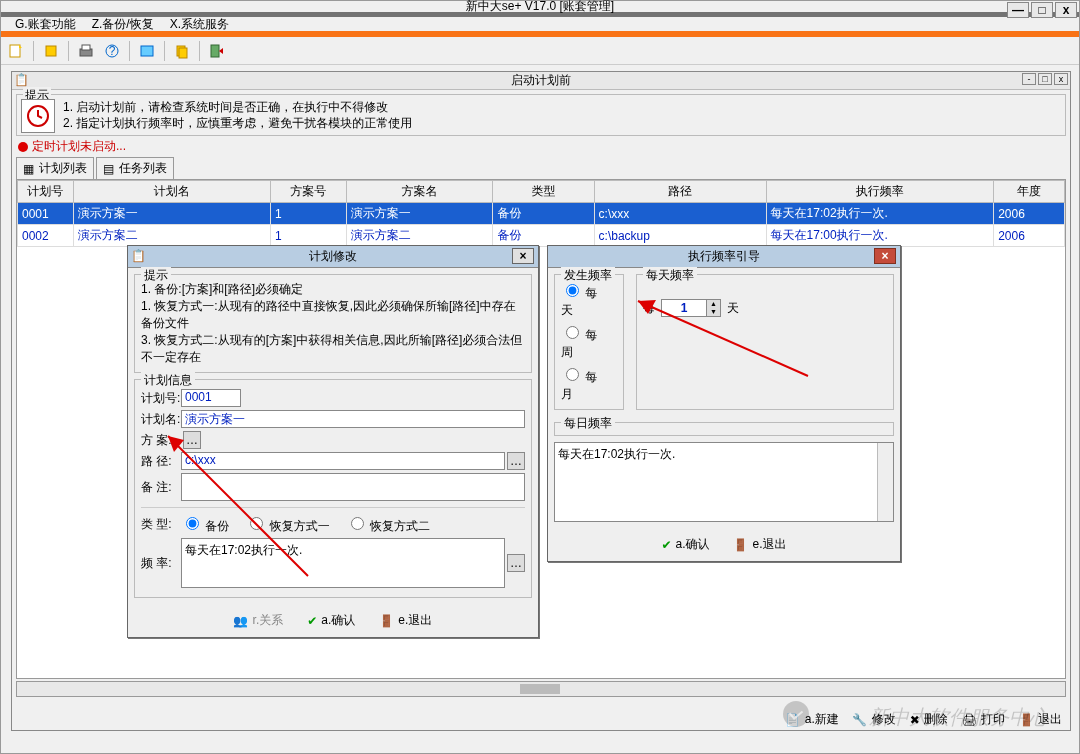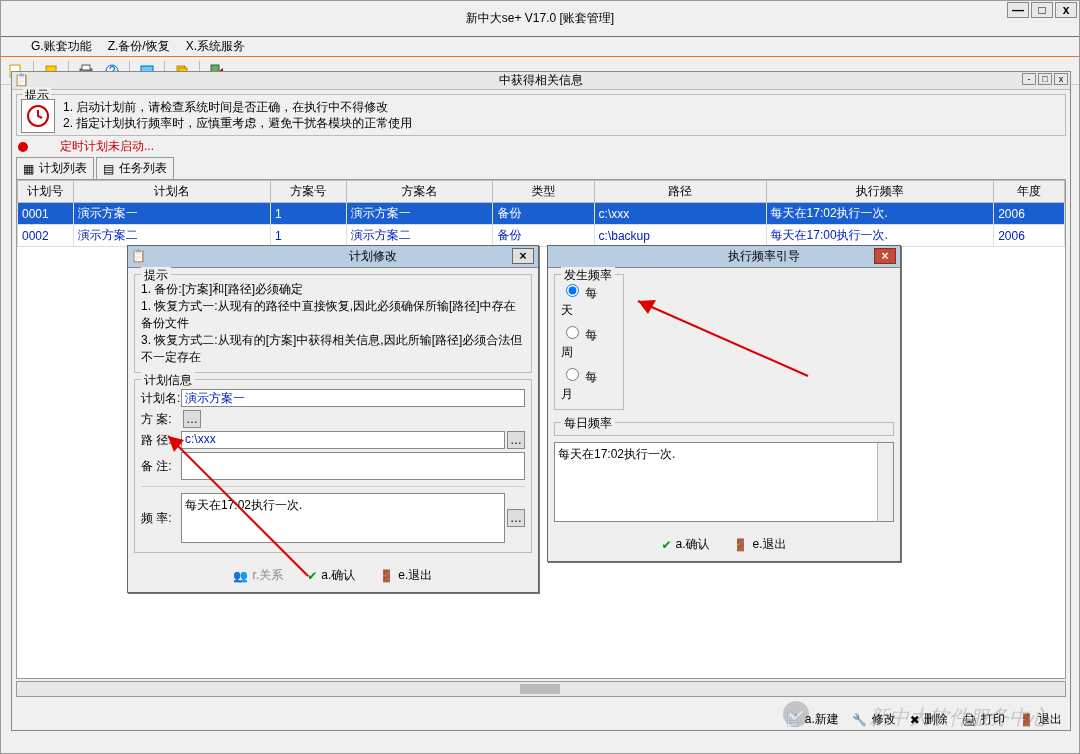--- a/index.html
+++ b/index.html
@@ -1,25 +1,25 @@
 <!DOCTYPE html>
 <html><head>
 <meta charset="utf-8">
 <style>
 * { box-sizing: border-box; font-family: "SimSun", "Microsoft YaHei", sans-serif; font-size: 12px; }
 body { margin: 0; background: #fff; width: 1080px; height: 754px; overflow: hidden; position: relative; }
 
 
 .main-window { position: absolute; left: 0; top: 0; width: 1080px; height: 754px; border: 1px solid #999; background: #f0f0f0; }
-.titlebar { height: 36px; background: #f0f0f0; display: flex; align-items: center; position: relative; border-bottom: 1px solid #737373; }
+.titlebar { height: 16px; background: #f0f0f0; display: flex; align-items: center; position: relative; border-bottom: 5px solid #737373; }
 .titlebar .title-text { position: absolute; left: 50%; transform: translateX(-50%); }
 .win-controls { position: absolute; right: 2px; top: 1px; display: flex; }
 .win-btn { width: 22px; height: 16px; border: 1px solid #888; background: #e8e8e8; display: flex; align-items: center; justify-content: center; margin-left: 2px; cursor: pointer; font-family: Arial; font-weight: bold; }
 
-.menubar { height: 20px; display: flex; align-items: center; padding: 0 22px; border-bottom: 1px solid #f97316; }
+.menubar { height: 20px; display: flex; align-items: center; padding: 0 6px; border-bottom: 6px solid #f97316; }
 .menu-item { padding: 2px 8px; cursor: pointer; }
 .toolbar { height: 28px; display: flex; align-items: center; padding: 0 4px; border-bottom: 1px solid #ccc; gap: 4px; }
 .tool-btn { width: 22px; height: 22px; border: 1px solid transparent; cursor: pointer; display: flex; align-items: center; justify-content: center; }
 .tool-sep { width: 1px; height: 20px; background: #bbb; margin: 0 2px; }
 
 
 .embed-window { position: absolute; left: 10px; top: 70px; width: 1060px; height: 660px; border: 1px solid #888; background: #f0f0f0; }
 .embed-titlebar { height: 18px; background: #e8e8e8; position: relative; display: flex; align-items: center; border-bottom: 1px solid #bbb; }
 .embed-titlebar .icon { width: 16px; height: 16px; margin-left: 2px; }
 .embed-title-text { position: absolute; left: 50%; transform: translateX(-50%); }
@@ -27,21 +27,21 @@
 .embed-btn { width: 14px; height: 12px; border: 1px solid #888; background: #e8e8e8; margin-left: 2px; font-size: 9px; display: flex; align-items: center; justify-content: center; cursor: pointer; }
 
 .tips-box { margin: 4px 4px 2px 4px; border: 1px solid #bbb; position: relative; padding: 4px 4px 4px 46px; }
 .tips-legend { position: absolute; top: -8px; left: 6px; background: #f0f0f0; padding: 0 2px; }
 .tips-icon { position: absolute; left: 4px; top: 4px; width: 34px; height: 34px; border: 1px solid #888; display: flex; align-items: center; justify-content: center; background: #fff; }
 .tips-icon svg { width: 24px; height: 24px; }
 .tips-line { line-height: 16px; }
 
 .status-line { display: flex; align-items: center; padding: 0 6px; }
 .red-dot { width: 10px; height: 10px; border-radius: 50%; background: #d00; margin-right: 4px; }
-.status-line span { color: #c00; margin-left: 28px; }
+.status-line span { color: #c00; }
 
 .tabs-row { display: flex; align-items: flex-end; padding: 0 4px; margin-top: 2px; }
 .tab { border: 1px solid #999; border-bottom: none; background: #f0f0f0; padding: 2px 6px; display: flex; align-items: center; cursor: pointer; margin-right: 2px; }
 .tab .tab-icon { width: 14px; height: 14px; margin-right: 2px; display: inline-block; }
 
 .table-area { margin: 0 4px; border: 1px solid #999; background: #fff; height: 500px; overflow: hidden; }
 .grid { width: 100%; border-collapse: collapse; }
 .grid th { background: #efefef; border: 1px solid #bbb; font-weight: normal; padding: 2px 4px; text-align: center; }
 .grid td { border: 1px solid #ddd; padding: 2px 4px; height: 16px; }
 .grid tr.selected td { background: #1a5fd0; color: #fff; }
@@ -50,21 +50,21 @@
 .hscroll { margin: 2px 4px 0 4px; height: 16px; border: 1px solid #999; background: #e8e8e8; display: flex; align-items: center; }
 .hscroll .thumb { width: 40px; height: 10px; background: #bbb; margin-left: 48%; }
 
 .bottom-actions { position: absolute; bottom: 2px; right: 8px; display: flex; gap: 14px; align-items: center; }
 .action-btn { display: flex; align-items: center; gap: 4px; cursor: pointer; }
 
 
 .dialog { position: absolute; border: 1px solid #666; background: #efefef; box-shadow: 1px 1px 0 #777; }
 .dlg-title { height: 22px; background: #b8cde2; display: flex; align-items: center; position: relative; border-bottom: 1px solid #888; }
 .dlg-title .dlg-icon { width: 16px; height: 16px; margin-left: 3px; }
-.dlg-title-text { position: absolute; left: 50%; transform: translateX(-50%); margin-left: 40px; }
+.dlg-title-text { position: absolute; left: 50%; transform: translateX(-50%); }
 .dlg-close { position: absolute; right: 4px; top: 2px; width: 22px; height: 16px; border: 1px solid #666; background: #e0e0e0; display: flex; align-items: center; justify-content: center; cursor: pointer; font-family: Arial; font-weight: bold; }
 .dlg-close.red { background: #c44b3a; color: #fff; border-color: #803020; }
 
 .fieldset { border: 1px solid #bbb; margin: 6px; position: relative; padding: 6px; }
 .fieldset .legend { position: absolute; top: -8px; left: 6px; background: #efefef; padding: 0 3px; }
 
 .form-row { display: flex; align-items: center; margin: 3px 0; }
 .form-label { width: 40px; }
 .form-input { border: 1px solid #888; background: #fff; height: 18px; padding: 0 3px; color: #0020c0; }
 .ellipsis-btn { width: 18px; height: 18px; border: 1px solid #888; background: #ddd; display: flex; align-items: center; justify-content: center; cursor: pointer; margin-left: 2px; }
@@ -153,21 +153,21 @@
         <svg width="16" height="16">
           <rect x="2" y="2" width="8" height="12" fill="#6a6" stroke="#363"></rect>
           <path d="M10 8l4-3v6z" fill="#c00"></path>
         </svg>
       </div>
   </div>
 
   <div class="embed-window">
     <div class="embed-titlebar">
       <span class="icon">📋</span>
-      <span class="embed-title-text">中获得相关信息</span>
+      <span class="embed-title-text">启动计划前</span>
       <div class="embed-controls">
         <div class="embed-btn">-</div>
         <div class="embed-btn">□</div>
         <div class="embed-btn">x</div>
       </div>
     </div>
 
     <div class="tips-box">
       <span class="tips-legend">提示</span>
       <div class="tips-icon">
@@ -281,37 +281,47 @@
     </div>
     <div class="fieldset">
       <span class="legend">提示</span>
       <div>1. 备份:[方案]和[路径]必须确定</div>
       <div>1. 恢复方式一:从现有的路径中直接恢复,因此必须确保所输[路径]中存在备份文件</div>
       <div>3. 恢复方式二:从现有的[方案]中获得相关信息,因此所输[路径]必须合法但不一定存在</div>
     </div>
     <div class="fieldset">
       <span class="legend">计划信息</span>
       <div class="form-row">
+          <span class="form-label">计划号:</span>
+          <div class="form-input" style="width:60px">0001</div>
+        </div>
+      <div class="form-row">
           <span class="form-label">计划名:</span>
           <div class="form-input" style="flex:1">演示方案一</div>
         </div>
       <div class="form-row">
           <span class="form-label">方 案:</span>
           <div class="ellipsis-btn">…</div>
         </div>
       <div class="form-row">
           <span class="form-label">路 径:</span>
           <div class="form-input" style="flex:1">c:\xxx</div>
           <div class="ellipsis-btn">…</div>
         </div>
       <div class="form-row">
           <span class="form-label">备 注:</span>
           <div class="form-input" style="flex:1;height:28px"></div>
         </div>
       <hr style="border:none;border-top:1px solid #ccc;margin:6px 0">
+      <div class="form-row radio-row">
+        <span class="form-label">类 型:</span>
+        <label><input type="radio" checked="" style=""> <span>备份</span></label>
+        <label><input type="radio" style=""> <span>恢复方式一</span></label>
+        <label><input type="radio" style=""> <span>恢复方式二</span></label>
+      </div>
       <div class="form-row">
           <span class="form-label">频 率:</span>
           <div style="flex:1;height:50px;border:1px solid #888;background:#fff;padding:3px">每天在17:02执行一次.</div>
           <div class="ellipsis-btn">…</div>
         </div>
     </div>
     <div class="dlg-actions">
       <div class="action-btn disabled">
           <span>👥</span>
           <span>r.关系</span>
@@ -339,20 +349,34 @@
     </div>
     <div style="display:flex">
       <div class="fieldset" style="width:70px">
         <span class="legend">发生频率</span>
         <div class="radio-row" style="flex-direction:column;align-items:flex-start;gap:4px;display:flex">
           <label><input type="radio" checked="" style=""> <span>每天</span></label>
           <label><input type="radio" style=""> <span>每周</span></label>
           <label><input type="radio" style=""> <span>每月</span></label>
         </div>
       </div>
+      <div class="fieldset" style="flex:1">
+        <span class="legend">每天频率</span>
+        <div class="form-row" style="margin-top:18px">
+          <span>每</span>
+          <div class="stepper" style="margin:0 6px">
+            <input value="1" style="">
+            <div class="arrows">
+                <div>▲</div>
+                <div>▼</div>
+              </div>
+          </div>
+          <span>天</span>
+        </div>
+      </div>
     </div>
     <div class="fieldset">
       <span class="legend">每日频率</span>
     </div>
     <div class="freq-textarea">
       <span>每天在17:02执行一次.</span>
       <div class="mini-scroll"></div>
     </div>
     <div class="dlg-actions">
       <div class="action-btn">

